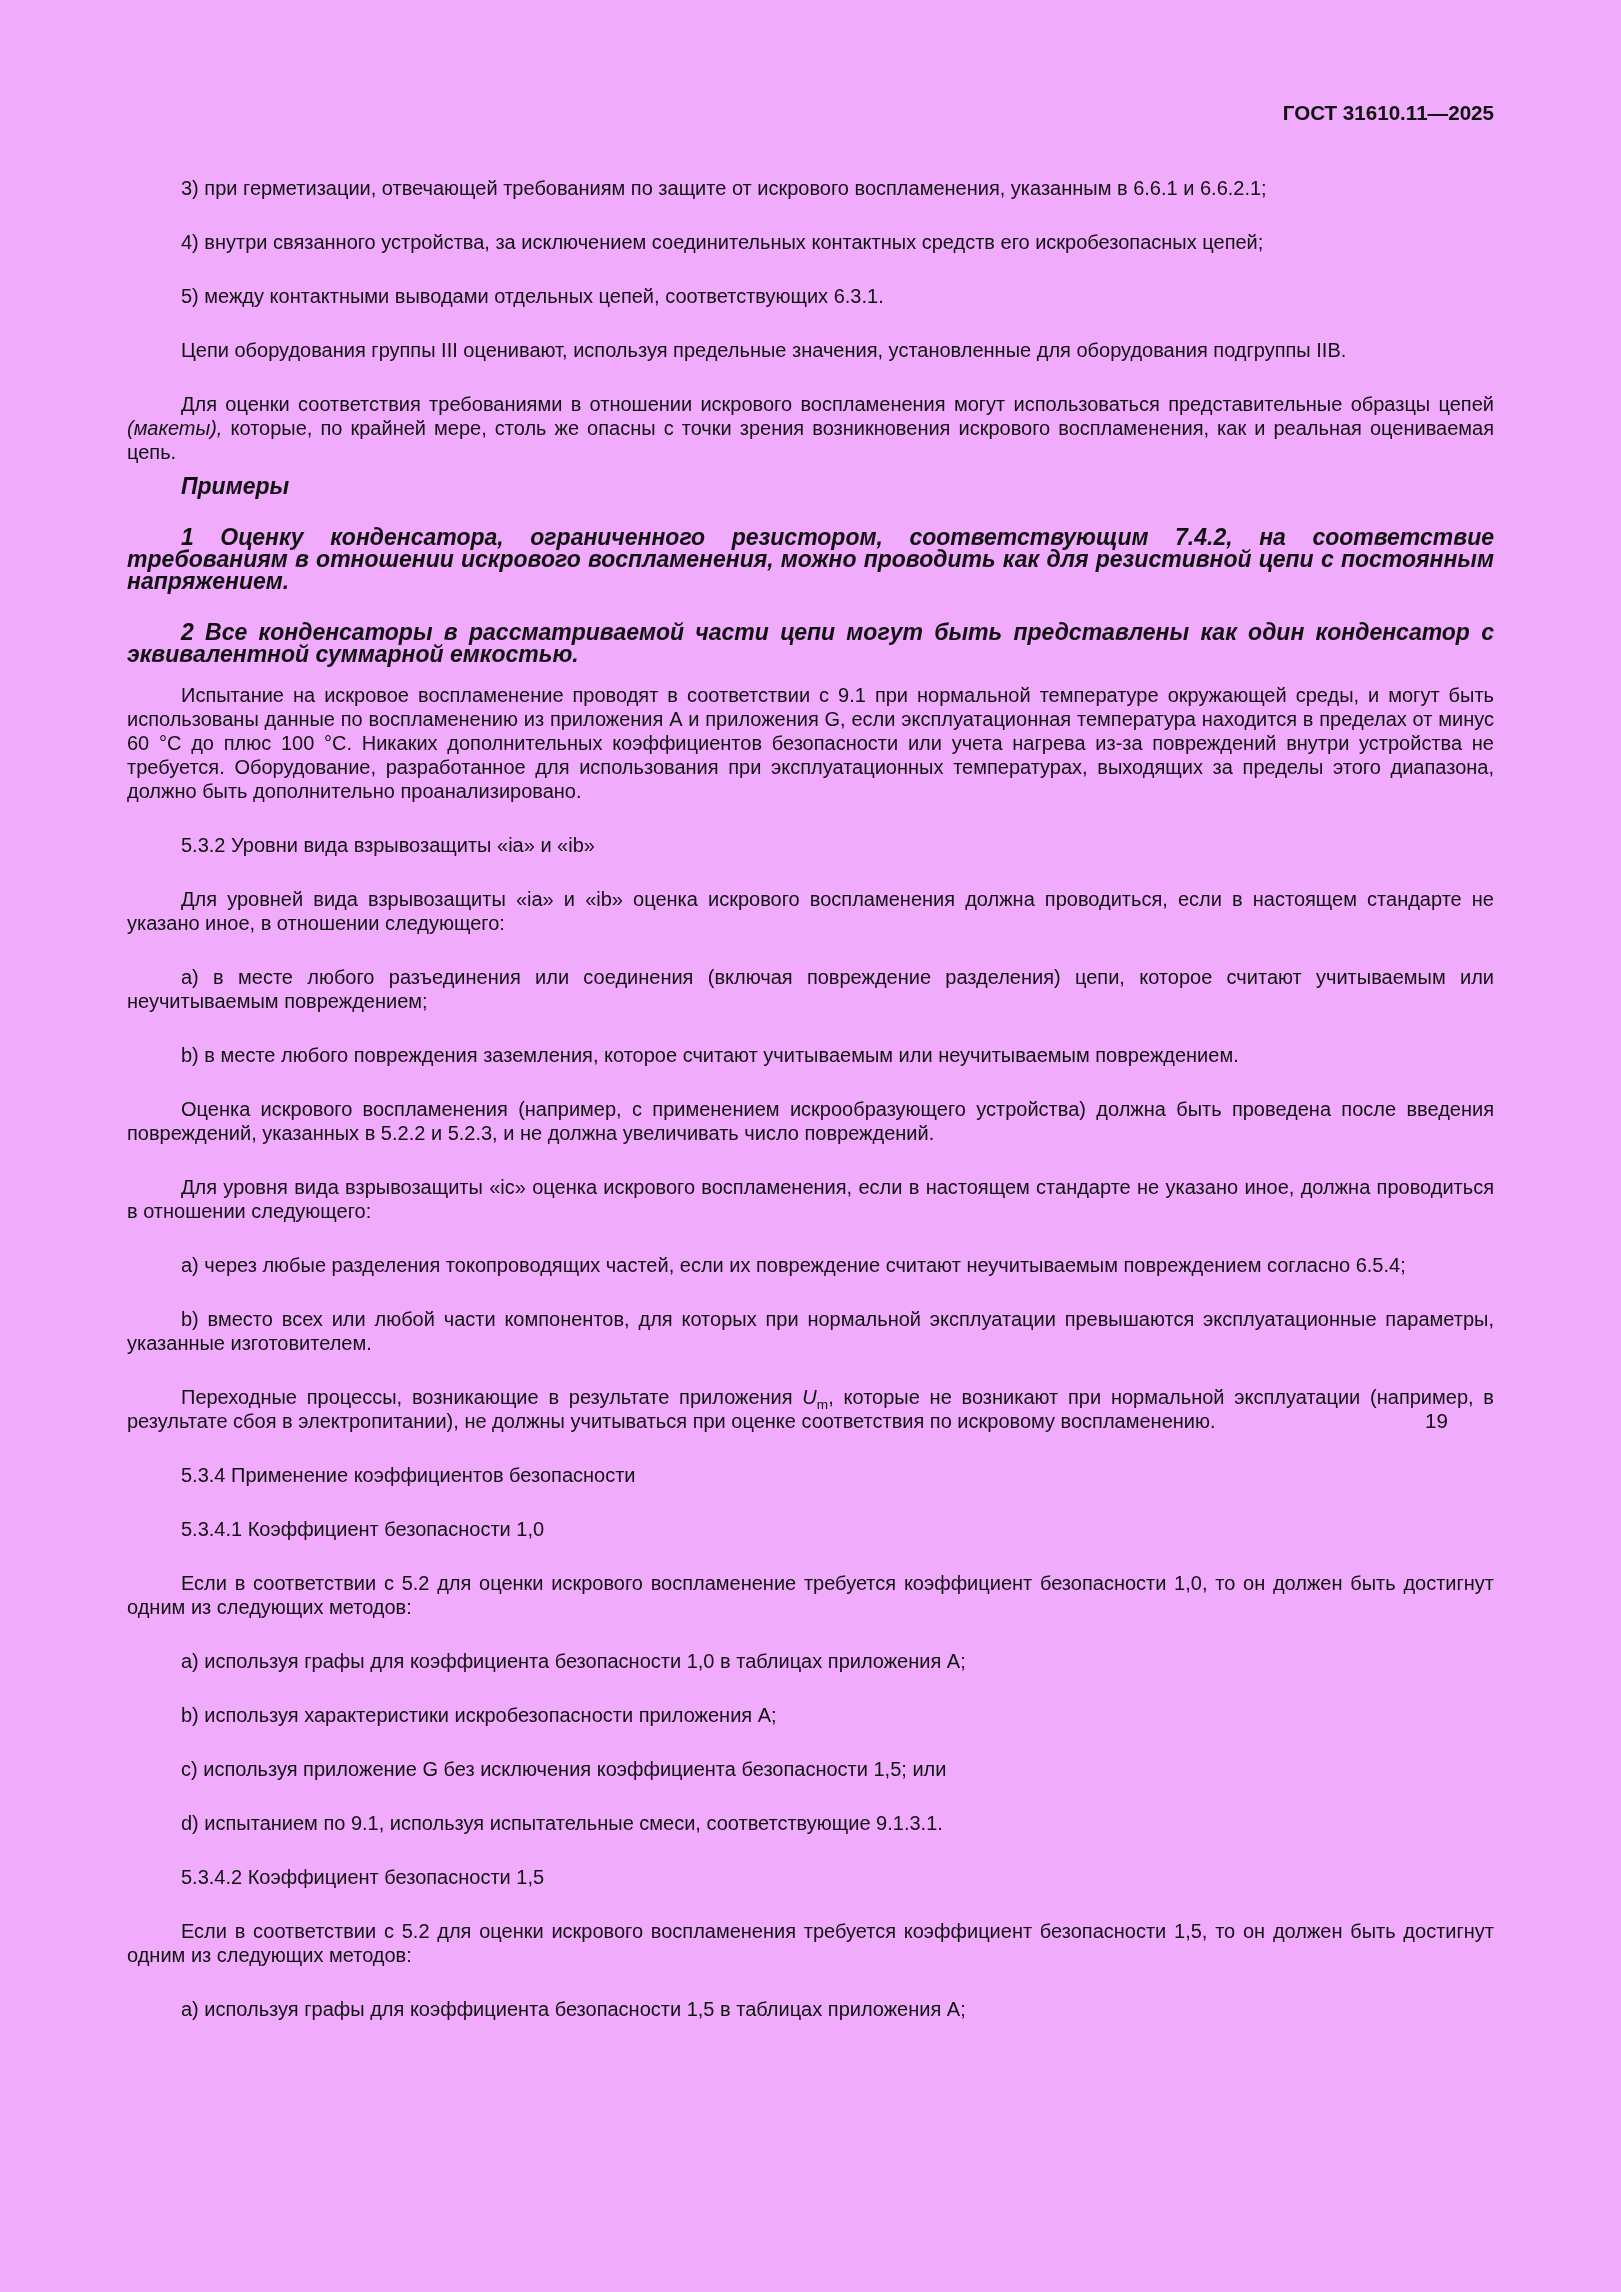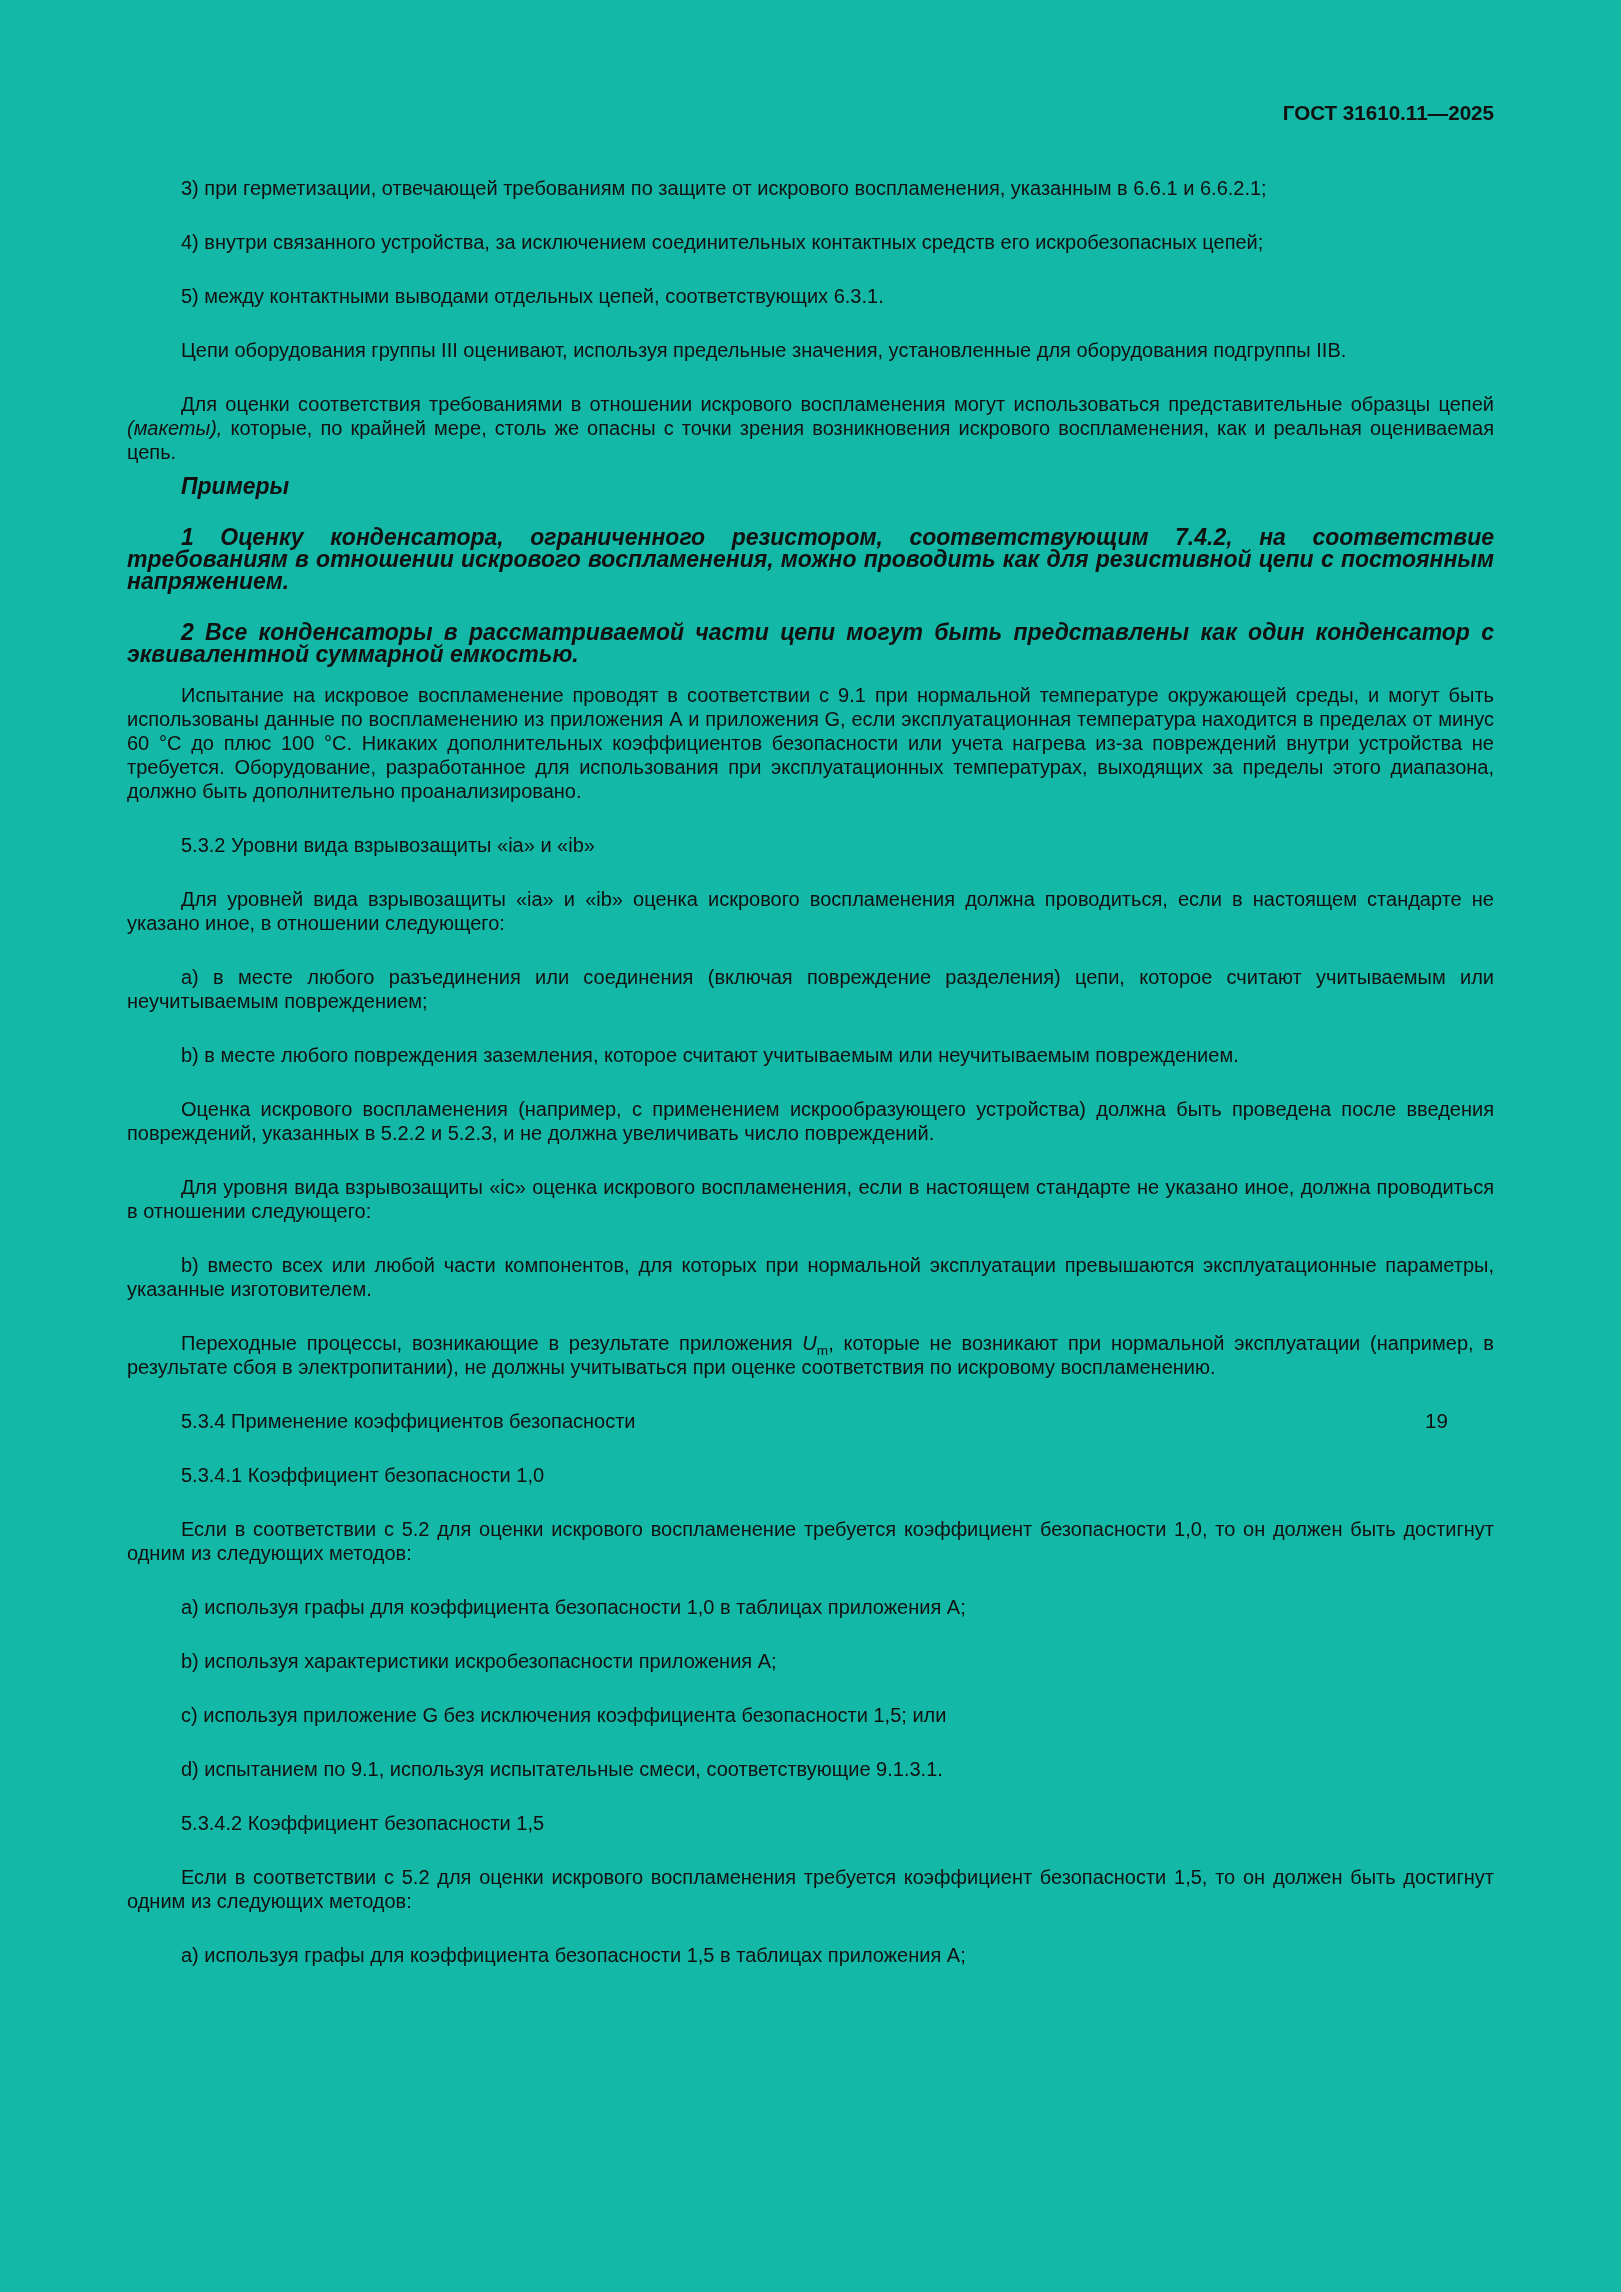--- a/index.html
+++ b/index.html
@@ -2,21 +2,21 @@
 <html><head>
 <meta charset="utf-8">
 <style>
   * { margin: 0; padding: 0; box-sizing: border-box; }
   html, body { background: #e8e8e8; }
   .page {
     position: relative;
     width: 1621px;
     height: 2293px;
     margin: 0 auto;
-    background: #14b8a6;
+    background: #f0abfc;
     font-family: "Liberation Sans", sans-serif;
     color: #111111;
     overflow: hidden;
   }
   .doc-header {
     position: absolute;
     top: 101px;
     left: 127px;
     right: 127px;
     text-align: right;
@@ -73,20 +73,21 @@
       <p class="para example example-title"><span>Примеры</span></p>
       <p class="para example"><span>1 Оценку конденсатора, ограниченного резистором, соответствующим 7.4.2, на соответствие требованиям в отношении искрового воспламенения, можно проводить как для резистивной цепи с постоянным напряжением.</span></p>
       <p class="para example"><span>2 Все конденсаторы в рассматриваемой части цепи могут быть представлены как один конденсатор с эквивалентной суммарной емкостью.</span></p>
       <p class="para spaced"><span>Испытание на искровое воспламенение проводят в соответствии с 9.1 при нормальной температуре окружающей среды, и могут быть использованы данные по воспламенению из приложения А и приложения G, если эксплуатационная температура находится в пределах от минус 60 °С до плюс 100 °С. Никаких дополнительных коэффициентов безопасности или учета нагрева из-за повреждений внутри устройства не требуется. Оборудование, разработанное для использования при эксплуатационных температурах, выходящих за пределы этого диапазона, должно быть дополнительно проанализировано.</span></p>
       <p class="para heading"><span>5.3.2 Уровни вида взрывозащиты «ia» и «ib»</span></p>
       <p class="para"><span>Для уровней вида взрывозащиты «ia» и «ib» оценка искрового воспламенения должна проводиться, если в настоящем стандарте не указано иное, в отношении следующего:</span></p>
       <p class="para"><span>a) в месте любого разъединения или соединения (включая повреждение разделения)  цепи, которое считают учитываемым или неучитываемым повреждением;</span></p>
       <p class="para"><span>b) в месте любого повреждения заземления, которое считают учитываемым или неучитываемым повреждением.</span></p>
       <p class="para"><span>Оценка искрового воспламенения (например, с применением искрообразующего устройства) должна быть проведена после введения повреждений, указанных в 5.2.2 и 5.2.3, и не должна увеличивать число повреждений.</span></p>
       <p class="para"><span>Для уровня вида взрывозащиты «ic» оценка искрового воспламенения, если в настоящем стандарте не указано иное, должна проводиться в отношении следующего:</span></p>
+      <p class="para"><span>a) через любые разделения токопроводящих частей, если их повреждение считают неучитываемым повреждением согласно 6.5.4;</span></p>
       <p class="para"><span>b) вместо всех или любой части компонентов, для которых при нормальной эксплуатации превышаются эксплуатационные параметры, указанные изготовителем.</span></p>
       <p class="para"><span>Переходные процессы, возникающие в результате приложения </span><span class="it">U</span><sub>m</sub><span>, которые не возникают при нормальной эксплуатации (например, в результате сбоя в электропитании), не должны учитываться при оценке соответствия по искровому воспламенению.</span></p>
       <p class="para heading"><span>5.3.4 Применение коэффициентов безопасности</span></p>
       <p class="para"><span>5.3.4.1 Коэффициент безопасности 1,0</span></p>
       <p class="para"><span>Если в соответствии с 5.2 для оценки искрового воспламенение требуется коэффициент безопасности 1,0, то он должен быть достигнут одним из следующих методов:</span></p>
       <p class="para"><span>a) используя графы для коэффициента безопасности 1,0 в таблицах приложения А;</span></p>
       <p class="para"><span>b) используя характеристики искробезопасности приложения А;</span></p>
       <p class="para"><span>c) используя приложение G без исключения коэффициента безопасности 1,5; или</span></p>
       <p class="para"><span>d) испытанием по 9.1, используя испытательные смеси, соответствующие 9.1.3.1.</span></p>
       <p class="para"><span>5.3.4.2 Коэффициент безопасности 1,5</span></p>

